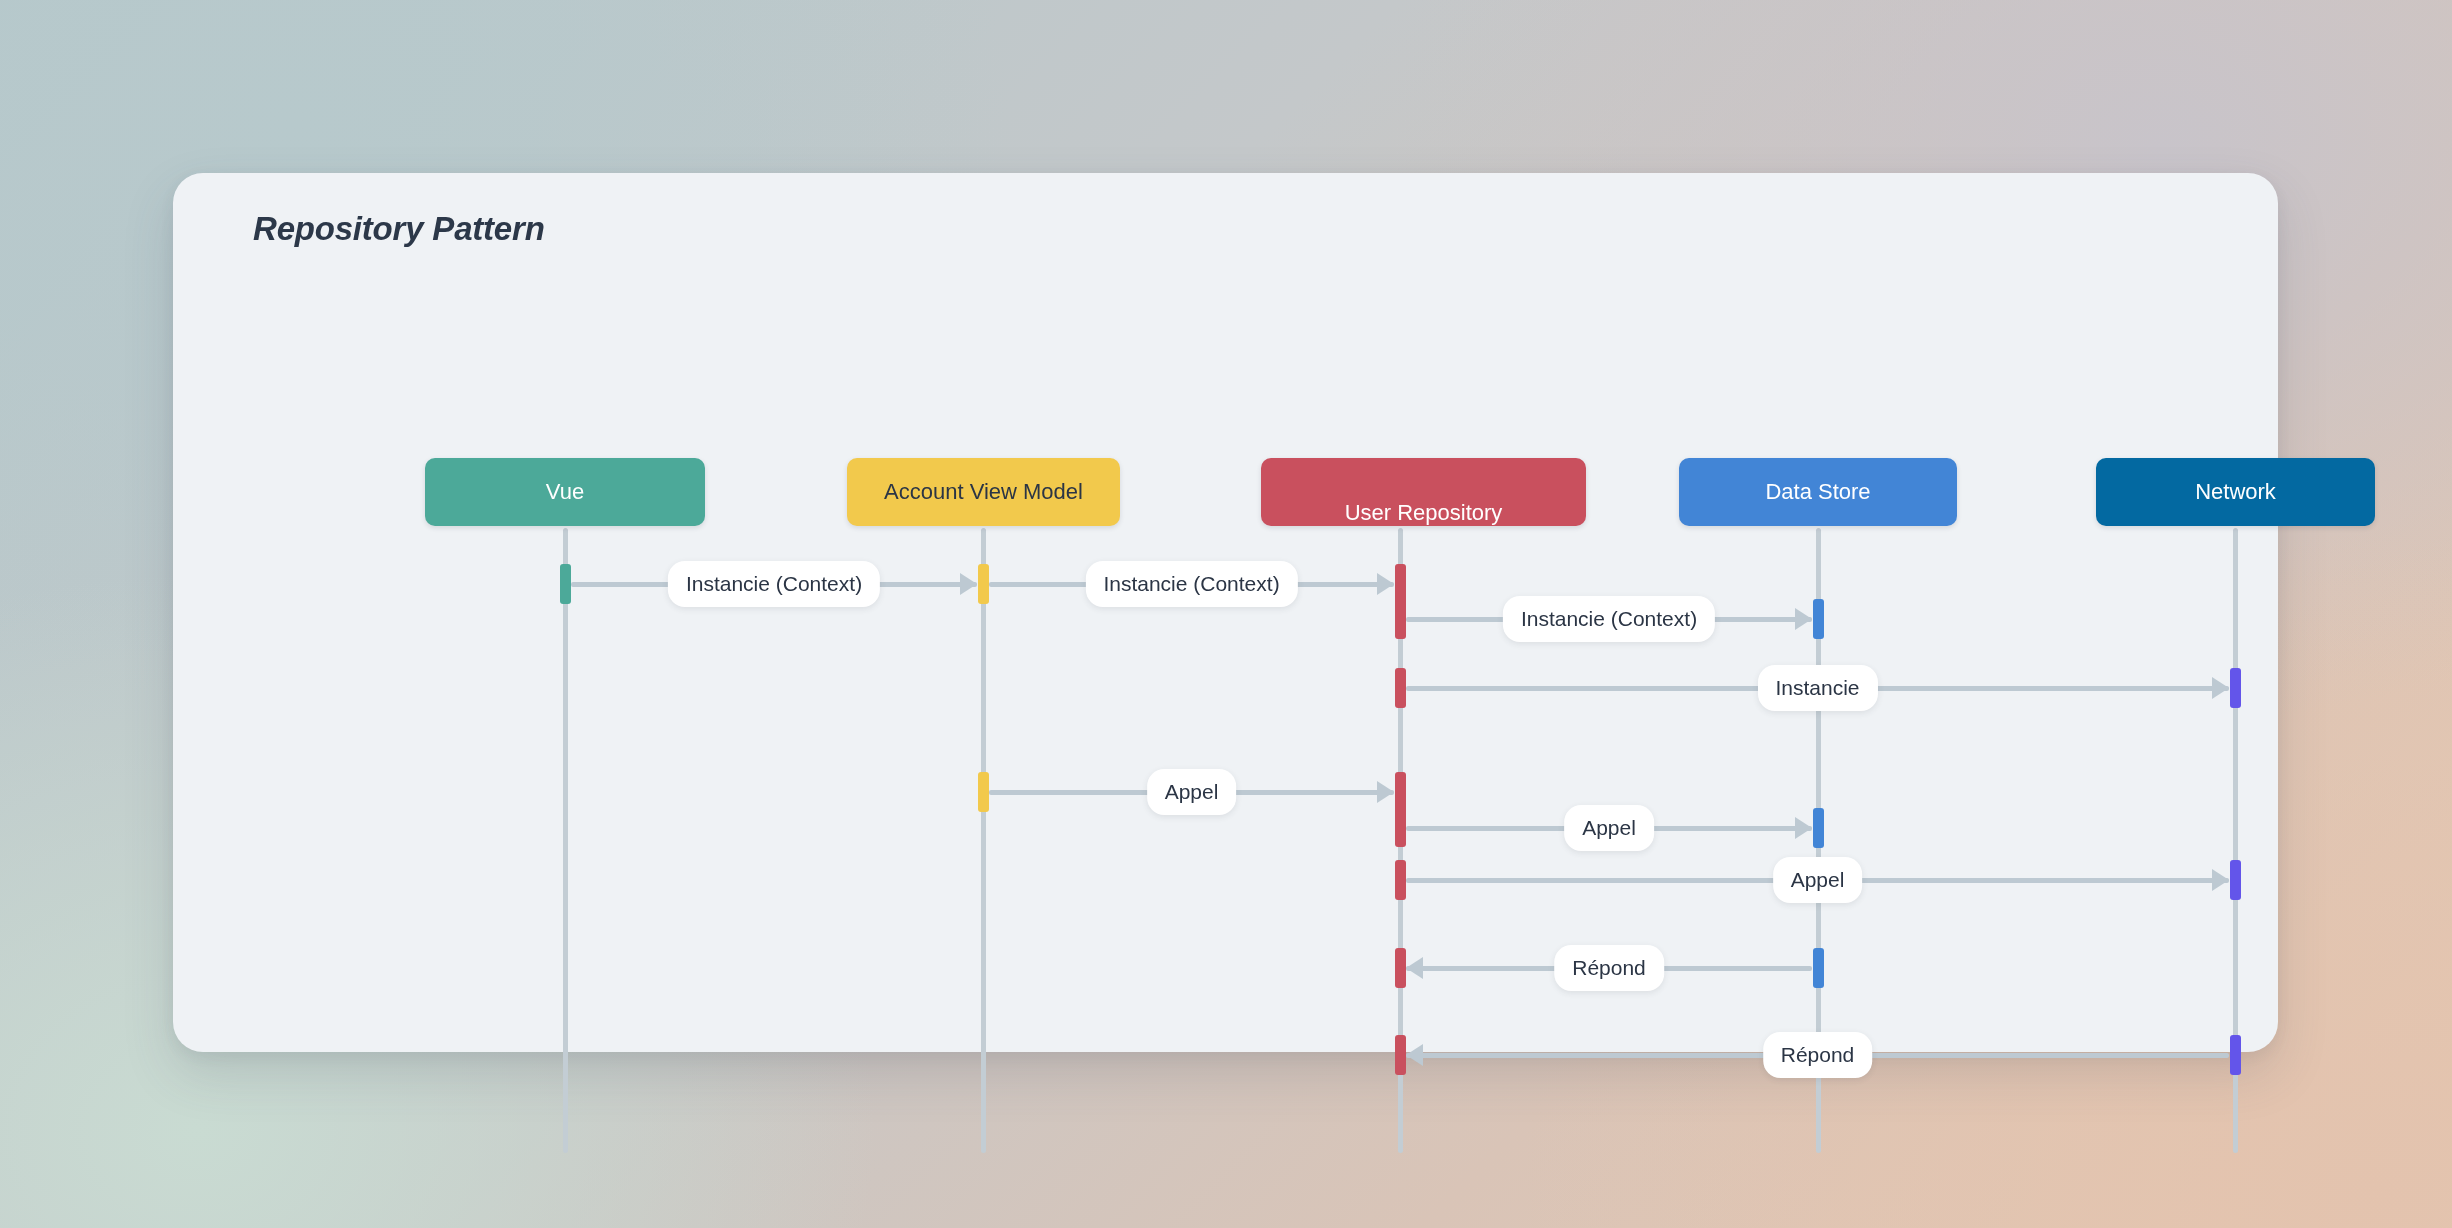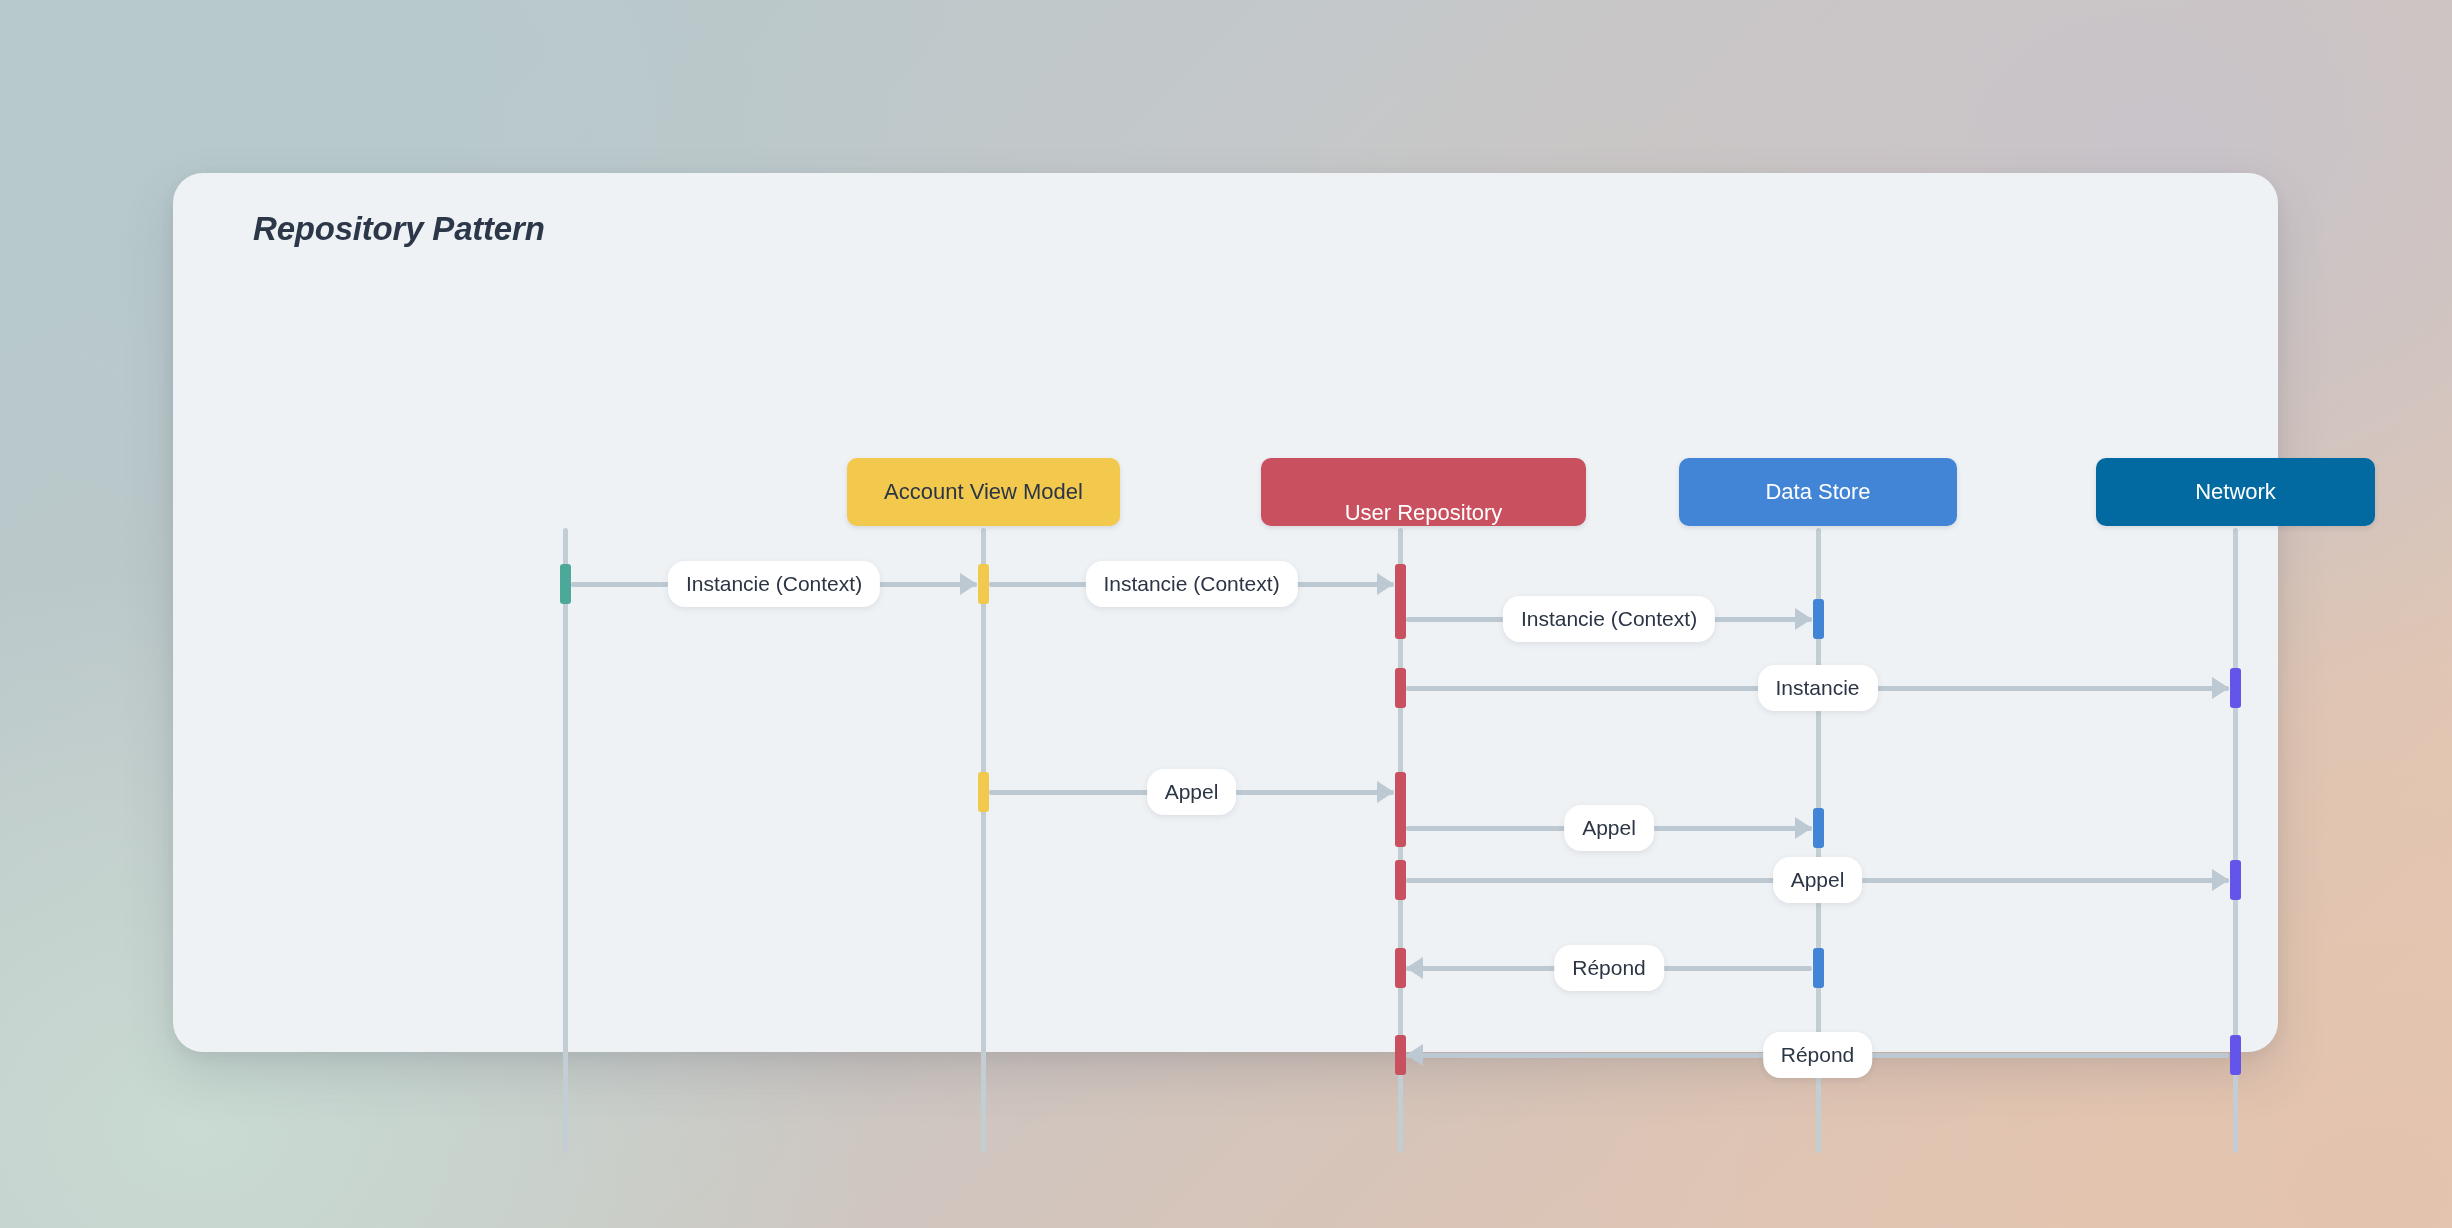--- a/index.html
+++ b/index.html
@@ -95,20 +95,23 @@
 <div id="bg-gradient"></div>
 
 <div id="card">
   <div id="title">Repository Pattern</div>
   <div id="diagram">
       <div class="lifeline" style="left: 389.5px; top: 355px; height: 625px;"></div>
       <div class="lifeline" style="left: 807.5px; top: 355px; height: 625px;"></div>
       <div class="lifeline" style="left: 1224.5px; top: 355px; height: 625px;"></div>
       <div class="lifeline" style="left: 1642.5px; top: 355px; height: 625px;"></div>
       <div class="lifeline" style="left: 2059.5px; top: 355px; height: 625px;"></div>
+      <div class="participant" style="left: 252px; top: 285px; width: 280px; background: rgb(76, 169, 153);">
+        <span>Vue</span>
+      </div>
       <div class="participant dark-text" style="left: 674px; top: 285px; width: 273px; background: rgb(242, 201, 76);">
         <span>Account View Model</span>
       </div>
       <div class="participant" style="left: 1088px; top: 285px; width: 325px; background: rgb(201, 80, 94); align-items: flex-end;">
         <span>User Repository</span>
       </div>
       <div class="participant" style="left: 1506px; top: 285px; width: 278px; background: rgb(66, 133, 214); text-align: right;">
         <span>Data Store</span>
       </div>
       <div class="participant" style="left: 1923px; top: 285px; width: 279px; background: #0369a1;">

